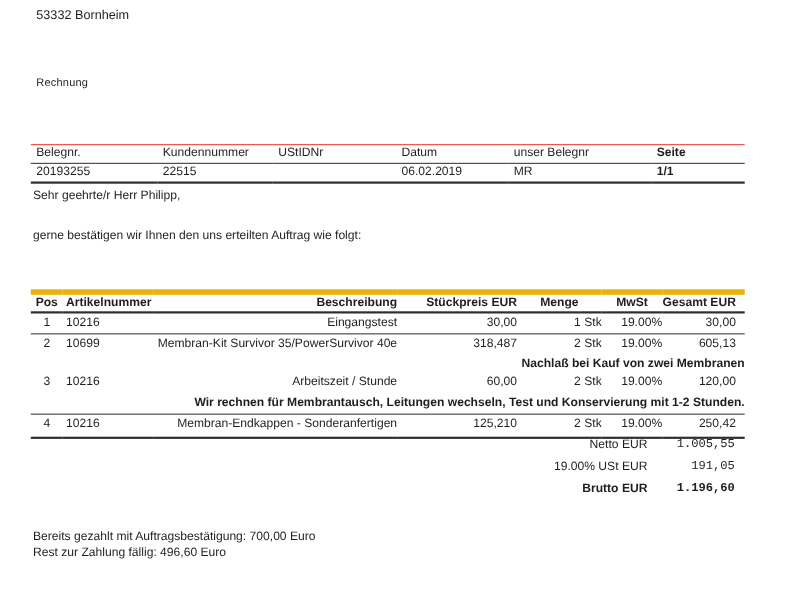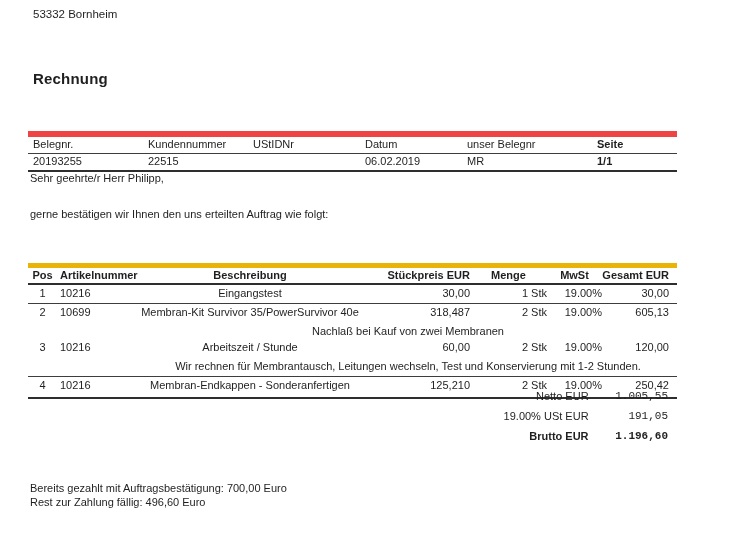--- a/index.html
+++ b/index.html
@@ -2,49 +2,49 @@
 <html><head>
 <meta charset="utf-8">
 <style>
   html,body { margin:0; padding:0; background:#ffffff; }
   .page {
     position:relative; width:732px; height:537px; background:#ffffff;
     font-family:"Liberation Sans", sans-serif; color:#1f1f1f; font-size:11px;
     overflow:hidden;
   }
   .addr { position:absolute; left:33px; top:8px; font-size:11.5px; }
-  .doc-title { position:absolute; left:33px; top:70px; font-size:15px; font-weight:bold; letter-spacing:0.2px; }
+  .doc-title { position:absolute; left:33px; top:70px; font-size:10px; font-weight:normal; letter-spacing:0.2px; }
 
   
   table { border-collapse:collapse; table-layout:fixed; }
   .meta { position:absolute; left:28px; top:131px; width:649px; }
   .meta th, .meta td { font-weight:normal; text-align:left; padding:1px 0 2px 5px; line-height:13px; font-size:11px; white-space:nowrap; overflow:hidden; }
-  .meta th { border-top:6px solid #ef4444; border-bottom:1px solid #3d3d3d;margin-top:19px; }
+  .meta th { border-top:1px solid #ef4444; border-bottom:1px solid #3d3d3d;margin-top:19px; }
   .meta td { border-bottom:2px solid #2e2e2e; }
   .meta .c-right { text-align:left; padding-right:9px;font-weight:bold; }
 
   
   .items { position:absolute; left:28px; top:263px; width:649px; }
   .items th, .items td { font-weight:normal; font-size:11px; line-height:13px; padding:0; white-space:nowrap; overflow:hidden; }
   .items thead th { border-top:5px solid #eab308; border-bottom:2px solid #2e2e2e; padding:1px 0; font-weight:bold; }
   .items .c-pos { text-align:center; }
   .items .c-art { text-align:left; padding-left:3px; }
-  .items .c-desc { text-align:center; }
+  .items .c-desc { text-align:right; }
   .items .c-num { text-align:right; }
   .items .c-total { text-align:right; padding-right:8px; }
   .items th.c-ctr { text-align:center; }
   .items tr.row-main td { padding-top:2px; padding-bottom:1px; }
-  .items tr.row-note td { padding-top:1px; padding-bottom:1px; }
+  .items tr.row-note td { padding-top:1px; padding-bottom:1px;font-weight:bold; }
   .items tr.note-first td { padding-top:5px; }
   .items tr.group-end td { border-bottom:1px solid #3d3d3d; padding-bottom:3px; }
   .items tr.table-end td { border-bottom:2px solid #2e2e2e; padding-bottom:5px; }
 
   
   .totals { position:absolute; left:430px; top:390px; width:238px; }
-  .totals .t-row { display:flex; height:20px; align-items:flex-start;gap:16px; }
+  .totals .t-row { display:flex; height:20px; align-items:flex-end;gap:16px; }
   .totals .t-label { width:170px; text-align:right; }
   .totals .t-value { width:68px; text-align:right;font-family:Liberation Mono, monospace; }
   .totals .t-bold { font-weight:bold; }
 
   .footer { position:absolute; left:30px; top:481px; line-height:14px; }
   .greeting { position:absolute; left:30px; top:172px; }
   .greeting .g2 { margin-top:24px; }
 </style>
 </head>
 <body>

